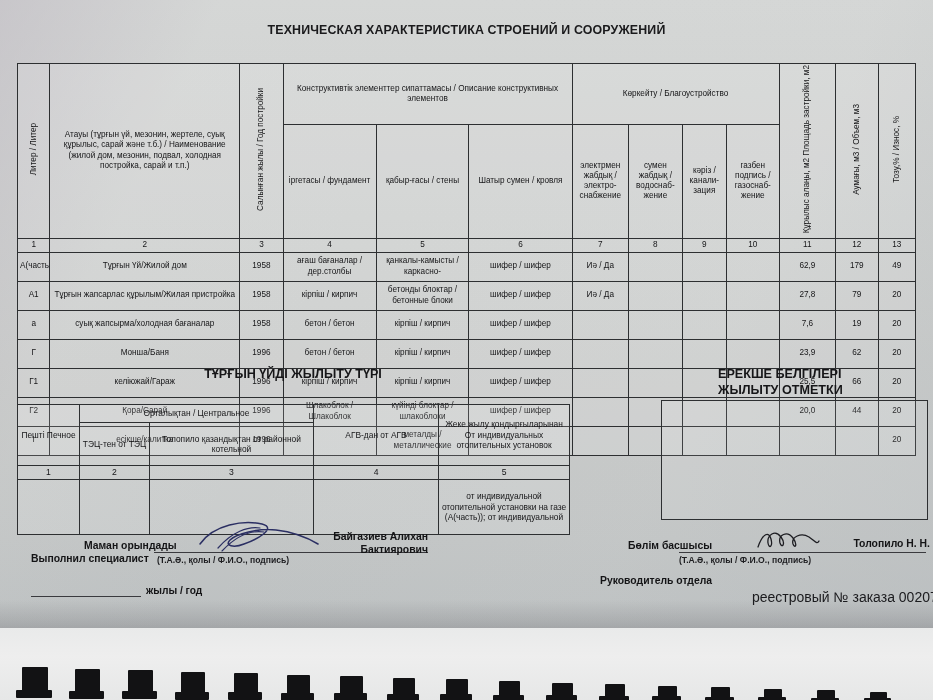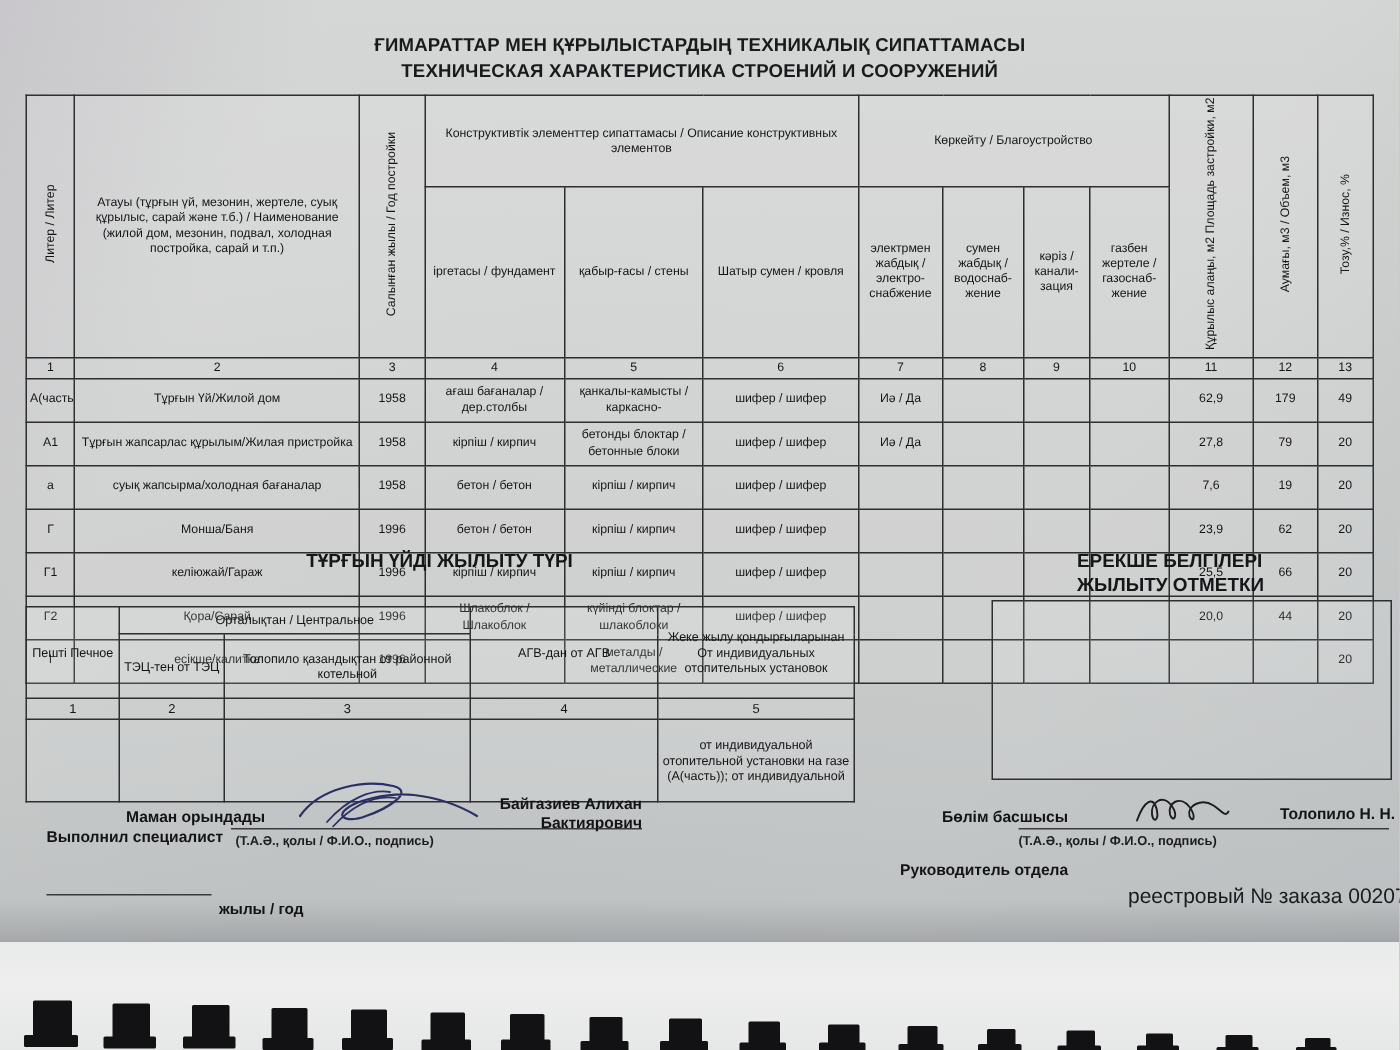--- a/index.html
+++ b/index.html
@@ -156,21 +156,20 @@
   .year-line {
     position: absolute;
     border-bottom: 1.3px solid #3a3a3e;
   }
   .year-lbl {
     position: absolute;
     font-size: 10.2px;
     font-weight: bold;
     color: #141416;
     white-space: nowrap;
-    margin-top: 16px;
   }
   .order-no {
     position: absolute;
     font-size: 14px;
     color: #1b1b1e;
     white-space: nowrap;
   }
   svg.scribble { position: absolute; overflow: visible; }
 </style>
 </head>
@@ -210,21 +209,20 @@
     <div class="tooth" style="left: 705px; top: 33.5px; width: 28.85px; height: 8px;"></div>
     <div class="tooth" style="left: 764px; top: 25.7px; width: 18.3px; height: 15.3px;"></div>
     <div class="tooth" style="left: 758px; top: 34px; width: 28.3px; height: 8px;"></div>
     <div class="tooth" style="left: 817px; top: 27.25px; width: 17.75px; height: 14.25px;"></div>
     <div class="tooth" style="left: 811px; top: 34.5px; width: 27.75px; height: 8px;"></div>
     <div class="tooth" style="left: 870px; top: 28.8px; width: 17.2px; height: 13.2px;"></div>
     <div class="tooth" style="left: 864px; top: 35px; width: 27.2px; height: 8px;"></div>
   </div>
 
 <div class="doc-title">
-  <div>ҒИМАРАТТАР МЕН ҚҰРЫЛЫСТАРДЫҢ ТЕХНИКАЛЫҚ СИПАТТАМАСЫ</div>
   <div>ТЕХНИЧЕСКАЯ ХАРАКТЕРИСТИКА СТРОЕНИЙ И СООРУЖЕНИЙ</div>
 </div>
 
 <table class="grid" id="t1" style="left:17px; top:63px; width:899px;">
   <colgroup>
     <col style="width:32px">
       <col style="width:188px">
       <col style="width:43px">
     <col style="width:92px">
       <col style="width:92px">
@@ -264,21 +262,21 @@
         <span class="vert">Тозу,% / Износ, %</span>
       </th>
     </tr>
     <tr>
       <th>іргетасы / фундамент</th>
       <th>қабыр-ғасы / стены</th>
       <th>Шатыр сумен / кровля</th>
       <th>электрмен жабдық / электро-снабжение</th>
       <th>сумен жабдық / водоснаб-жение</th>
       <th>кәріз / канали-зация</th>
-      <th>газбен жертеле / газоснаб-жение</th>
+      <th>газбен подпись / газоснаб-жение</th>
     </tr>
     <tr class="numrow" id="t1nums">
         <td>1</td>
         <td>2</td>
         <td>3</td>
         <td>4</td>
         <td>5</td>
         <td>6</td>
         <td>7</td>
         <td>8</td>

